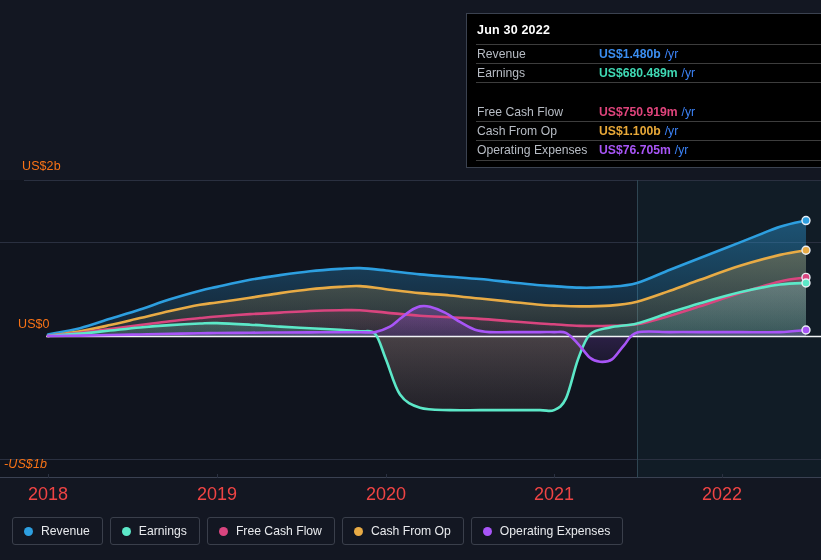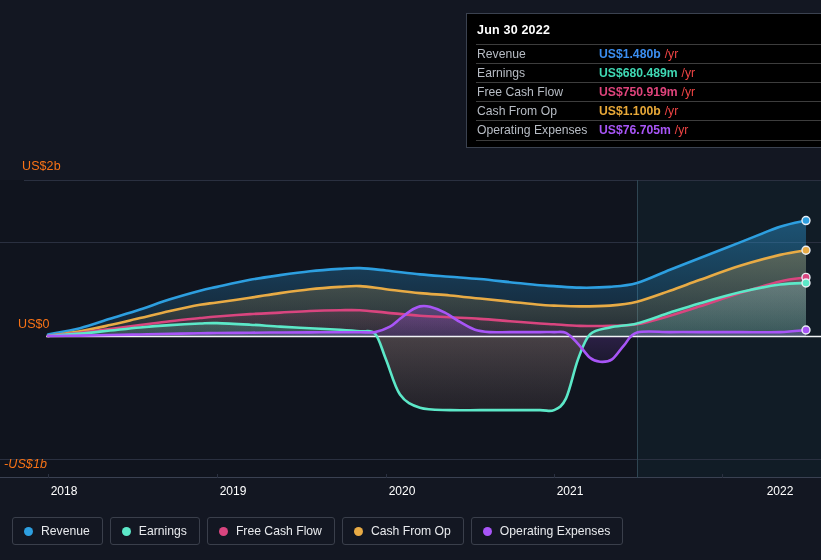--- a/index.html
+++ b/index.html
@@ -33,25 +33,24 @@
     white-space: nowrap;
   }
   #y-label-top    { left: 22px; top: 159px; }
   #y-label-zero   { left: 18px; top: 317px; }
   #y-label-bottom { left: 4px; top: 457px; font-style: italic; }
 
   
   .x-label {
     position: absolute;
     top: 484px;
-    color: #ffffff;
-    font-size: 12px;
+    color: #ef4444;
+    font-size: 18px;
     transform: translateX(-50%);
     white-space: nowrap;
-    margin-left: 16px;
   }
 
   
   #tooltip {
     position: absolute;
     left: 466px; top: 13px;
     width: 383px;
     background: #000000;
     border: 1px solid #3b4250;
     padding: 8px 9px 6px 9px;
@@ -76,21 +75,21 @@
     flex: 0 0 122px;
     color: #b7bcc4;
     font-size: 12.2px;
   }
   .tt-val {
     font-size: 12.2px;
     font-weight: bold;
     white-space: nowrap;
   }
   .tt-unit {
-    color: #ef4444;
+    color: #3b82f6;
     font-size: 12.2px;
     font-weight: normal;
     margin-left: 4px;
   }
   #tooltip-bottom-rule {
     border-top: 1px solid #3d3d3d;
     height: 1px;
     margin-top: 1px;
   }
 
@@ -212,37 +211,37 @@
 
   <div class="y-label" id="y-label-top">US$2b</div>
   <div class="y-label" id="y-label-zero">US$0</div>
   <div class="y-label" id="y-label-bottom">-US$1b</div>
 
   <div id="x-labels">
       <div class="x-label" style="left: 48px;">2018</div>
       <div class="x-label" style="left: 217px;">2019</div>
       <div class="x-label" style="left: 386px;">2020</div>
       <div class="x-label" style="left: 554px;">2021</div>
-      <div class="x-label" style="left: 764px;">2022</div>
+      <div class="x-label" style="left: 722px;">2022</div>
     </div>
 
   <div id="tooltip">
     <div id="tooltip-date">Jun 30 2022</div>
     <div id="tooltip-rows">
         <div class="tt-row">
           <div class="tt-label">Revenue</div>
           <div class="tt-val" style="color: rgb(59, 142, 240);">US$1.480b<span class="tt-unit">/yr</span></div>
         </div>
         <div class="tt-row">
           <div class="tt-label">Earnings</div>
           <div class="tt-val" style="color: rgb(63, 217, 180);">US$680.489m<span class="tt-unit">/yr</span></div>
         </div>
         <div class="tt-row">
           <div class="tt-label">Free Cash Flow</div>
-          <div class="tt-val" style="color: rgb(224, 68, 124);">US$750.919m<span class="tt-unit">/yr</span></div>
+          <div class="tt-val" style="color: rgb(224, 68, 124); margin-top: 20px;">US$750.919m<span class="tt-unit">/yr</span></div>
         </div>
         <div class="tt-row">
           <div class="tt-label">Cash From Op</div>
           <div class="tt-val" style="color: rgb(232, 168, 56); text-align: center;">US$1.100b<span class="tt-unit">/yr</span></div>
         </div>
         <div class="tt-row">
           <div class="tt-label">Operating Expenses</div>
           <div class="tt-val" style="color: rgb(168, 85, 247);">US$76.705m<span class="tt-unit">/yr</span></div>
         </div>
       </div>

